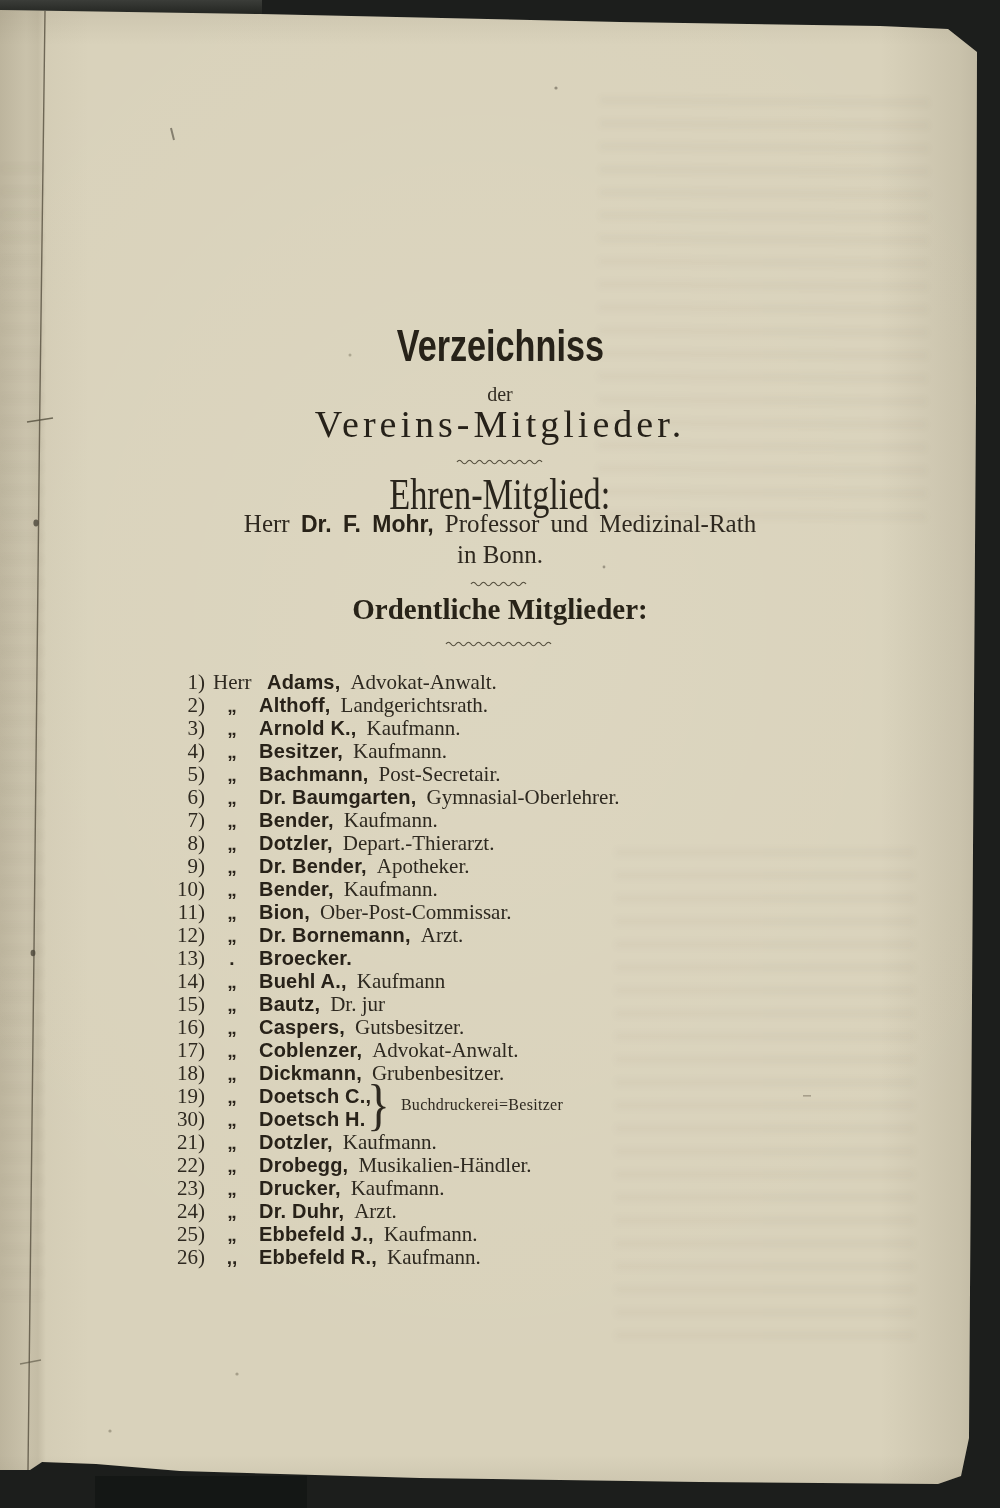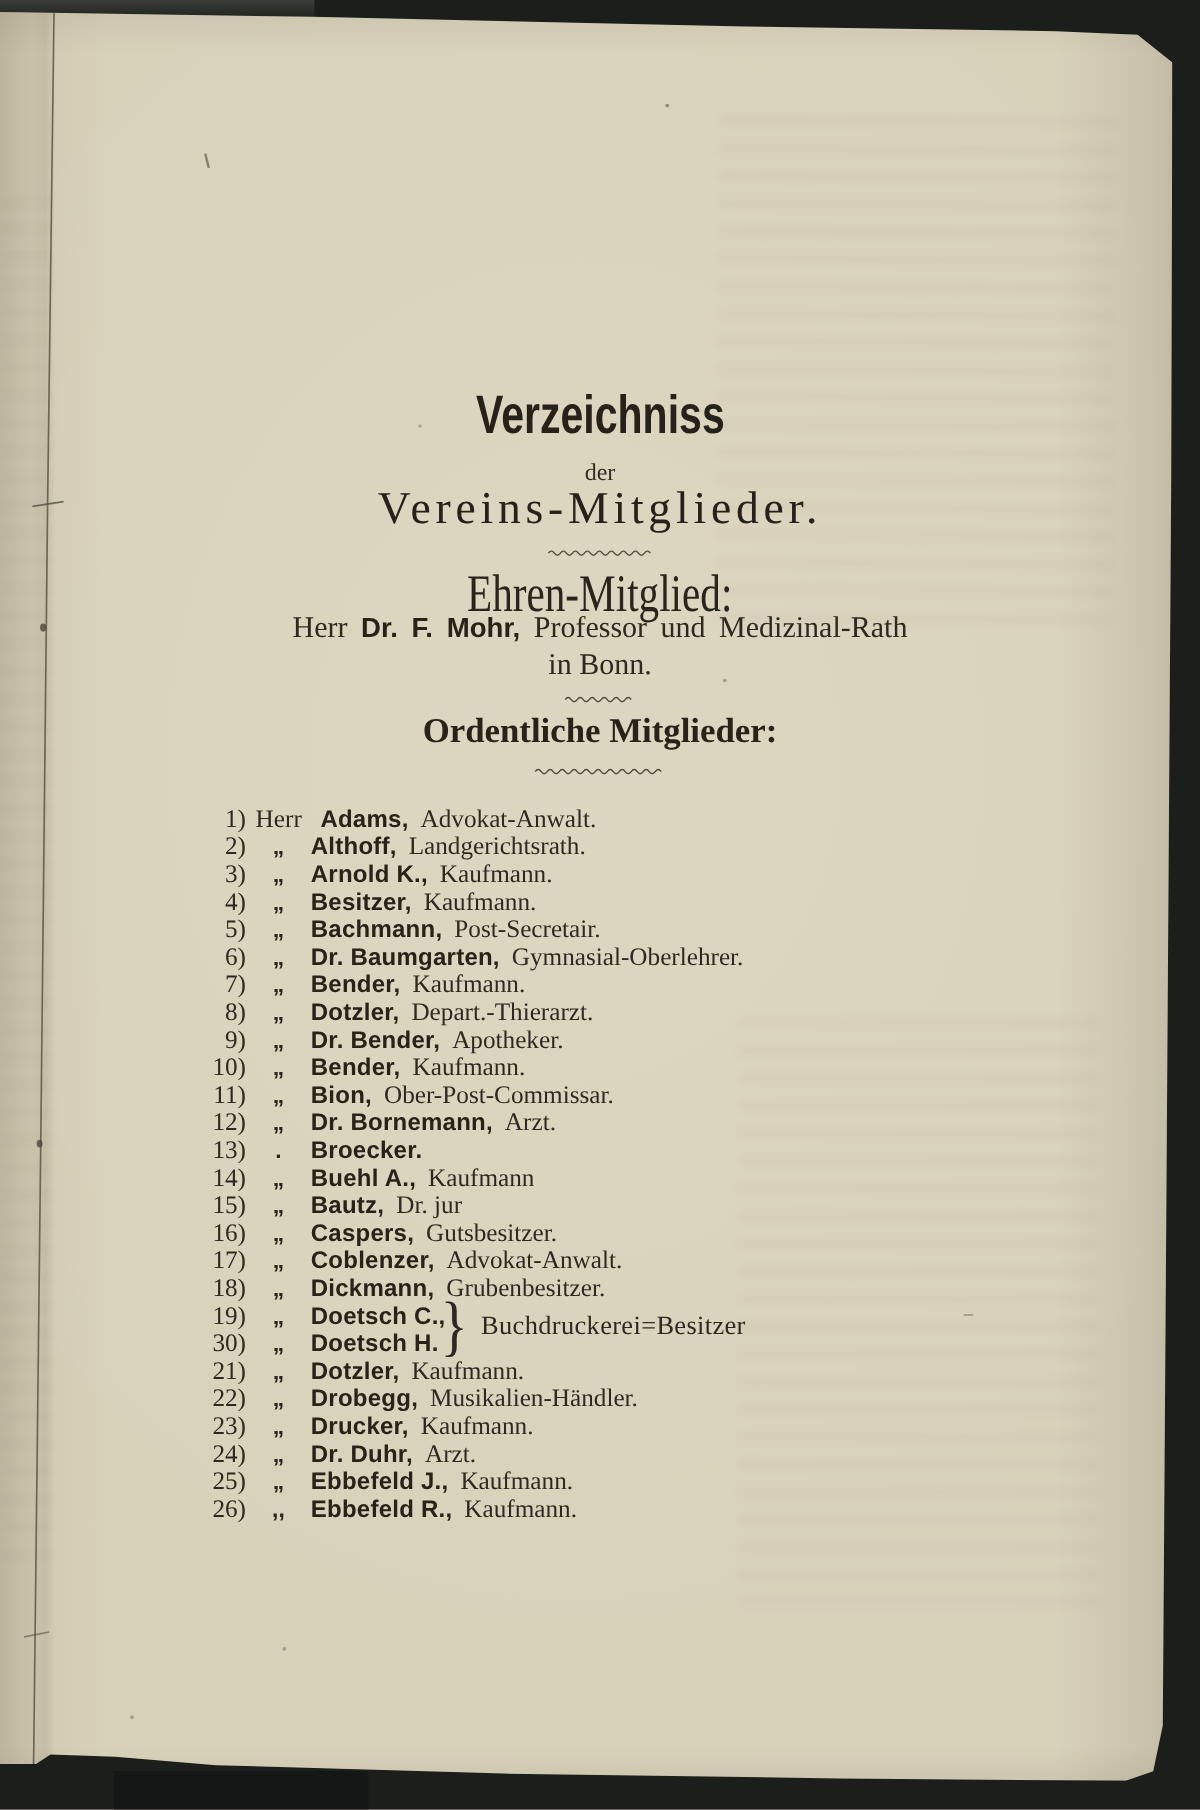--- a/index.html
+++ b/index.html
@@ -50,21 +50,21 @@
   
   .member-list{position:absolute;left:157px;top:670px;width:720px}
   .member-row{display:flex;align-items:baseline;height:23px;font-size:21px;color:#2e2920;white-space:nowrap}
   .m-num{width:48px;text-align:right;flex:none;font-size:21px}
   .m-ditto{width:54px;text-align:center;flex:none;font-family:"Liberation Sans",sans-serif;font-weight:bold;font-size:19px;color:#2a241b}
   .m-ditto.prefix{font-family:"Liberation Serif",serif;font-weight:normal;font-size:21px;text-align:left;padding-left:8px;color:#2e2920}
   .m-name{font-family:"Liberation Sans",sans-serif;font-weight:bold;font-size:20px;letter-spacing:.2px;color:#282219}
   .m-occ{margin-left:10px;font-size:21px}
   .brace-group{position:absolute;left:208px;top:410px;display:flex;align-items:center;color:#2e2920}
   .brace{font-size:56px;line-height:50px;display:inline-block;transform:scaleX(.85)}
-  .brace-label{font-size:22px;margin-left:9px;letter-spacing:.3px}
+  .brace-label{font-size:16px;margin-left:9px;letter-spacing:.3px}
 </style>
 </head>
 <body>
 
 <div class="cover-shine"></div>
 <div class="cover-patch"></div>
 
 <div class="paper">
   <div class="ghost g1"></div>
   <div class="ghost g2"></div>

